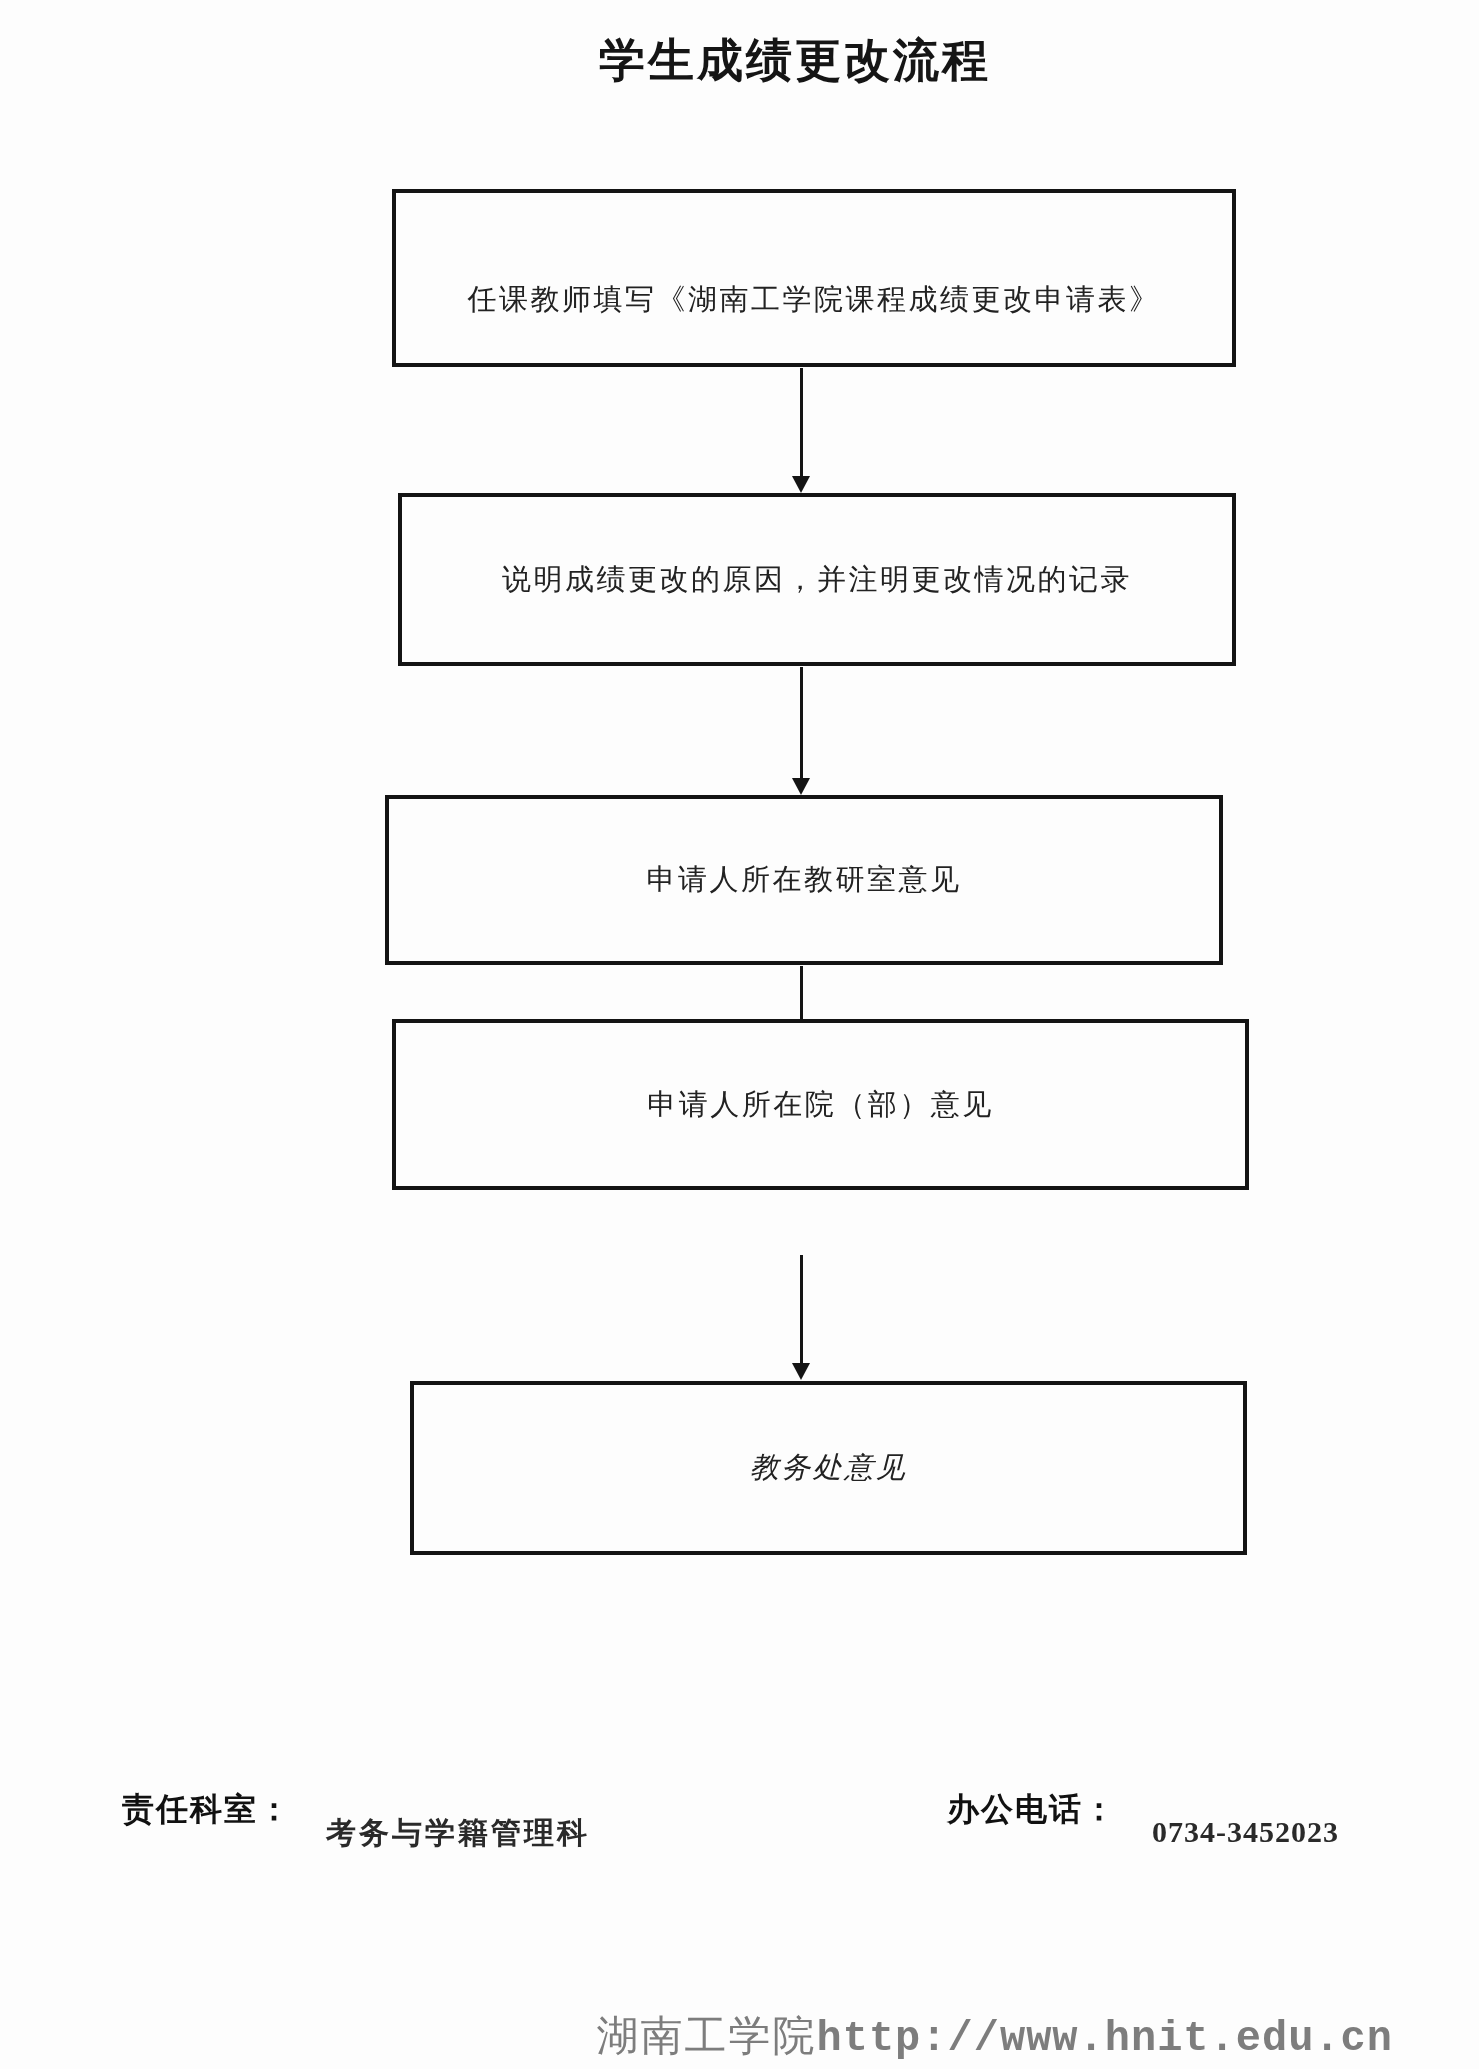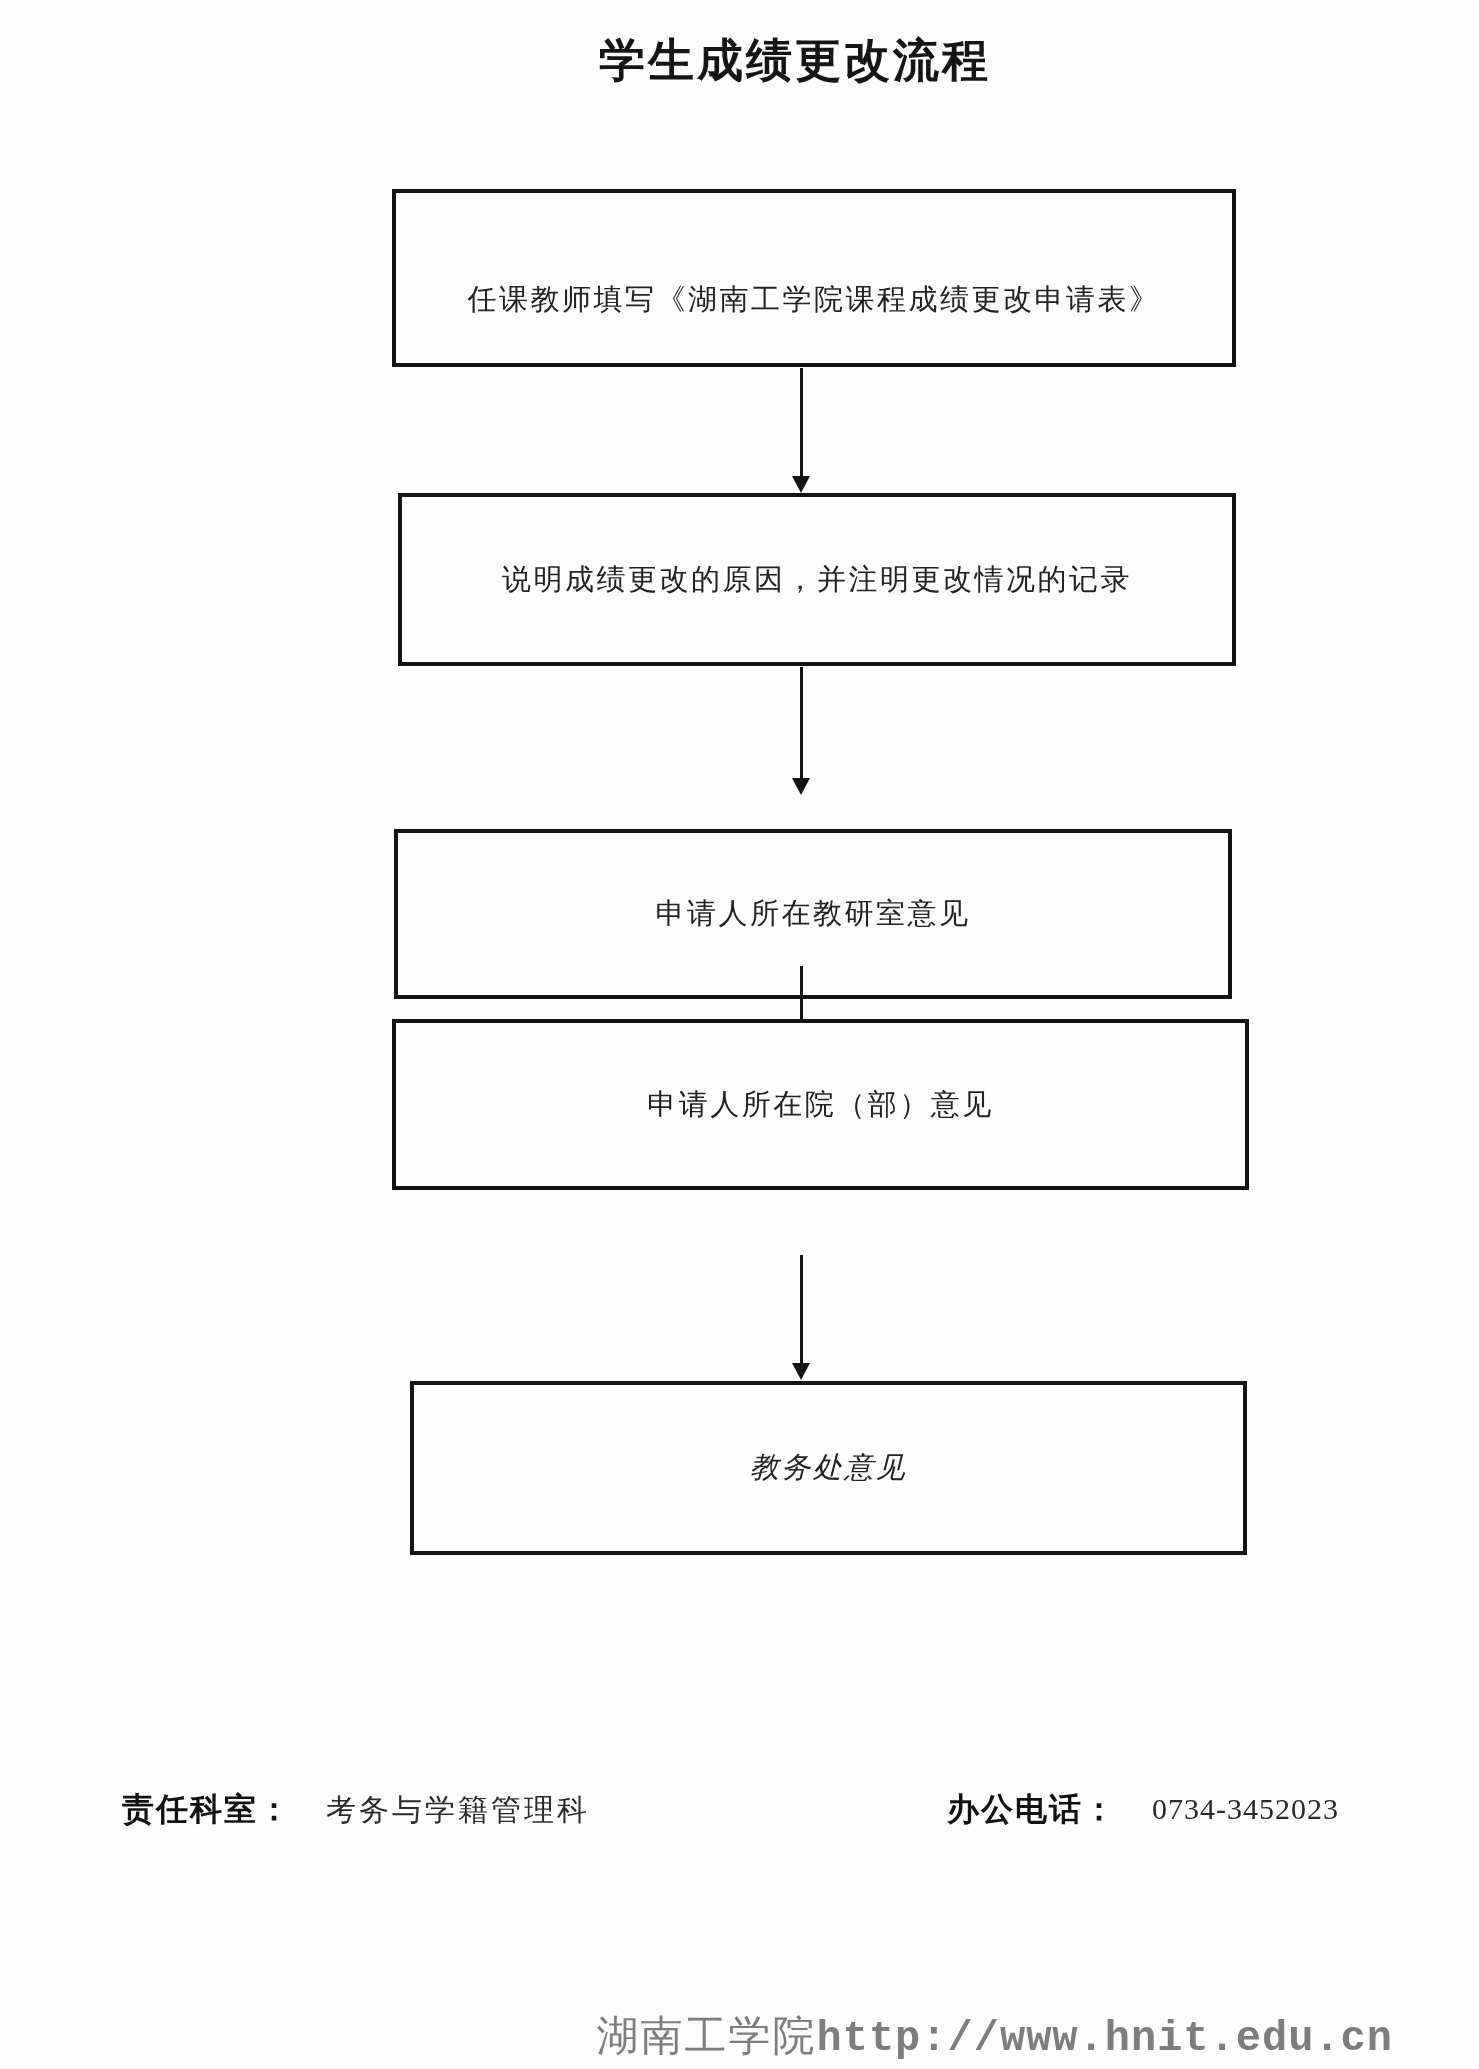--- a/index.html
+++ b/index.html
@@ -40,21 +40,21 @@
     display: flex;
     align-items: center;
     justify-content: center;
     font-size: 29px;
     letter-spacing: 2.5px;
     color: #222222;
     text-align: center;
   }
   .node1 { left: 392px; top: 189px; width: 844px; height: 178px; align-items: center; padding-top: 44px; }
   .node2 { left: 398px; top: 493px; width: 838px; height: 173px; }
-  .node3 { left: 394px; top: 795px; width: 838px; height: 170px; margin-top: 34px; }
+  .node3 { left: 385px; top: 795px; width: 838px; height: 170px; }
   .node4 { left: 392px; top: 1019px; width: 857px; height: 171px; text-align: right; }
   .node5 { left: 410px; top: 1381px; width: 837px; height: 174px; font-style: italic; }
 
   
   .arrow {
     position: absolute;
     left: 792px;
     width: 18px;
     display: flex;
     flex-direction: column;
@@ -81,23 +81,24 @@
     position: absolute;
     font-size: 32px;
     font-weight: 700;
     letter-spacing: 2px;
     color: #111111;
     white-space: nowrap;
   }
   .info-value {
     position: absolute;
     font-size: 30px;
-    font-weight: 400;
+    font-weight: 700;
     color: #2a2a2a;
     white-space: nowrap;
+    margin-top: 23px;
   }
   .dept-label  { left: 122px;  top: 1788px; }
   .dept-value  { left: 326px;  top: 1790px; letter-spacing: 3px; }
   .phone-label { left: 947px;  top: 1788px; }
   .phone-value { left: 1152px; top: 1792px; font-family: "Liberation Serif", serif; letter-spacing: 1px; }
 
   
   .site-footer {
     position: absolute;
     top: 2008px;

